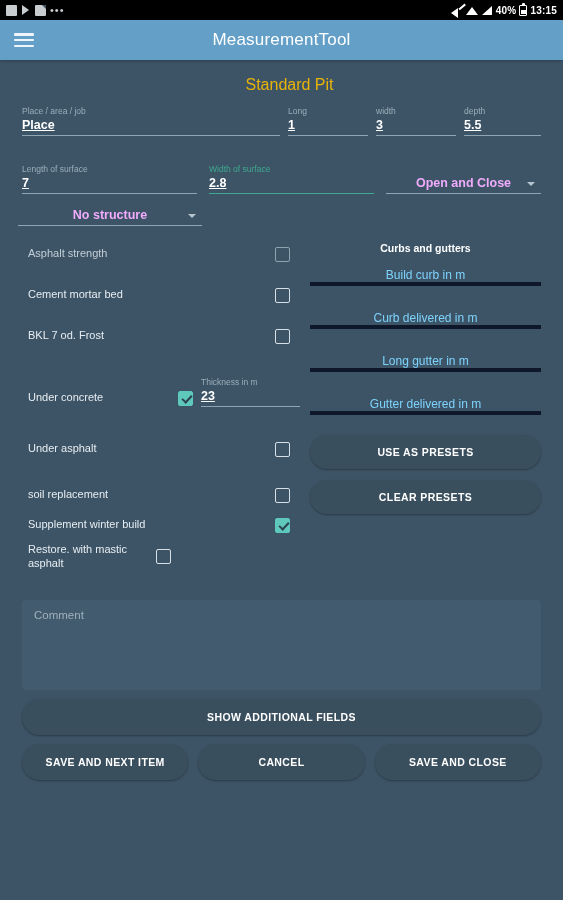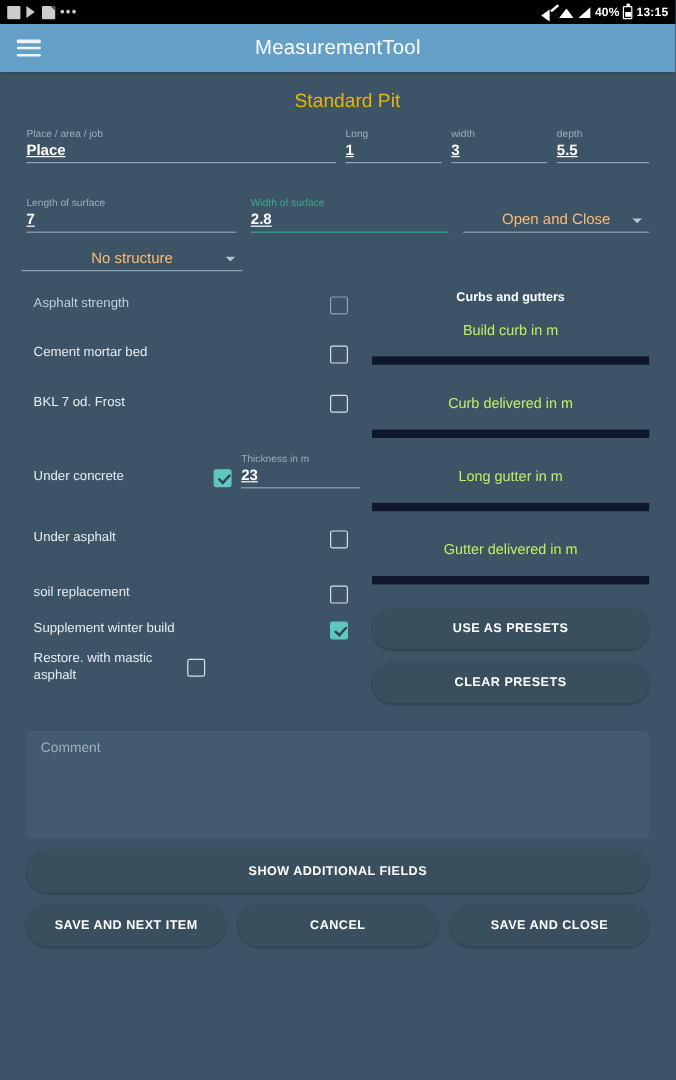--- a/index.html
+++ b/index.html
@@ -127,21 +127,21 @@
   }
   .row-2 .f-len { flex: 0 0 175px; }
   .row-2 .f-surf { flex: 0 0 165px; }
   .row-2 .f-dd { flex: 1; }
 
   .dropdown {
     border-bottom: 1px solid #8fa5b3; padding-bottom: 3px;
     display: flex; align-items: center; justify-content: center;
     position: relative; cursor: pointer;
   }
-  .dropdown .dd-text { color: #fdba74; font-size: 12.5px; font-weight: normal; }
+  .dropdown .dd-text { color: #f0abfc; font-size: 12.5px; font-weight: bold; }
   .caret {
     position: absolute; right: 6px; top: 6px;
     width: 0; height: 0;
     border-left: 4px solid transparent; border-right: 4px solid transparent;
     border-top: 4px solid #b5c5cf;
   }
 
   .structure-row { padding: 0 18px; margin-top: 14px; width: 220px; }
   .structure-row .dropdown .dd-text { font-size: 12.5px; }
 
@@ -173,22 +173,22 @@
     width: 4px; height: 8px;
     border: solid #2c4250; border-width: 0 2px 2px 0;
     transform: rotate(43deg);
   }
 
   .section-title {
     text-align: center; color: #ffffff; font-size: 10.5px;
     font-weight: bold; margin-bottom: 14px;
   }
   .ph-field {
-    border-bottom: 7px solid #0f172a; text-align: center;
-    color: #bef264; font-size: 12px; padding-bottom: 15px;
+    border-bottom: 4px solid #0f172a; text-align: center;
+    color: #7dd3fc; font-size: 12px; padding-bottom: 0;
     margin-bottom: 25px; cursor: text;
   }
 
   .btn {
     background: #3a4f5e; color: #fff; border: none;
     border-radius: 22px; font-size: 10.5px; font-weight: bold;
     letter-spacing: .4px; cursor: pointer;
     font-family: "Liberation Sans", sans-serif;
     box-shadow: 0 1px 2px rgba(0,0,0,.3);
   }

